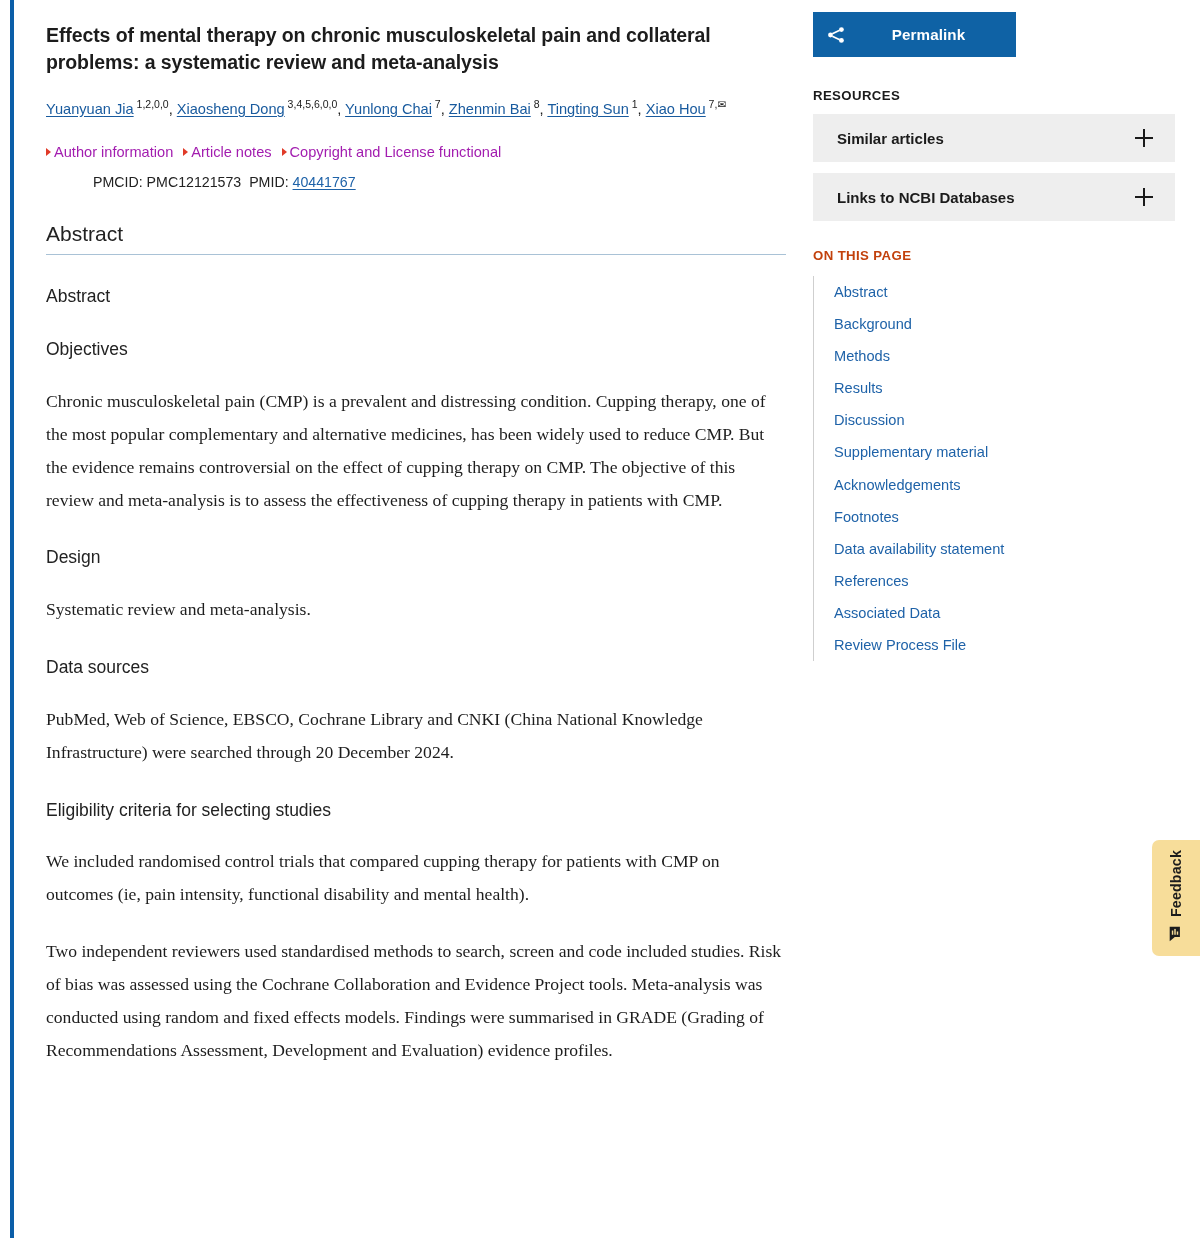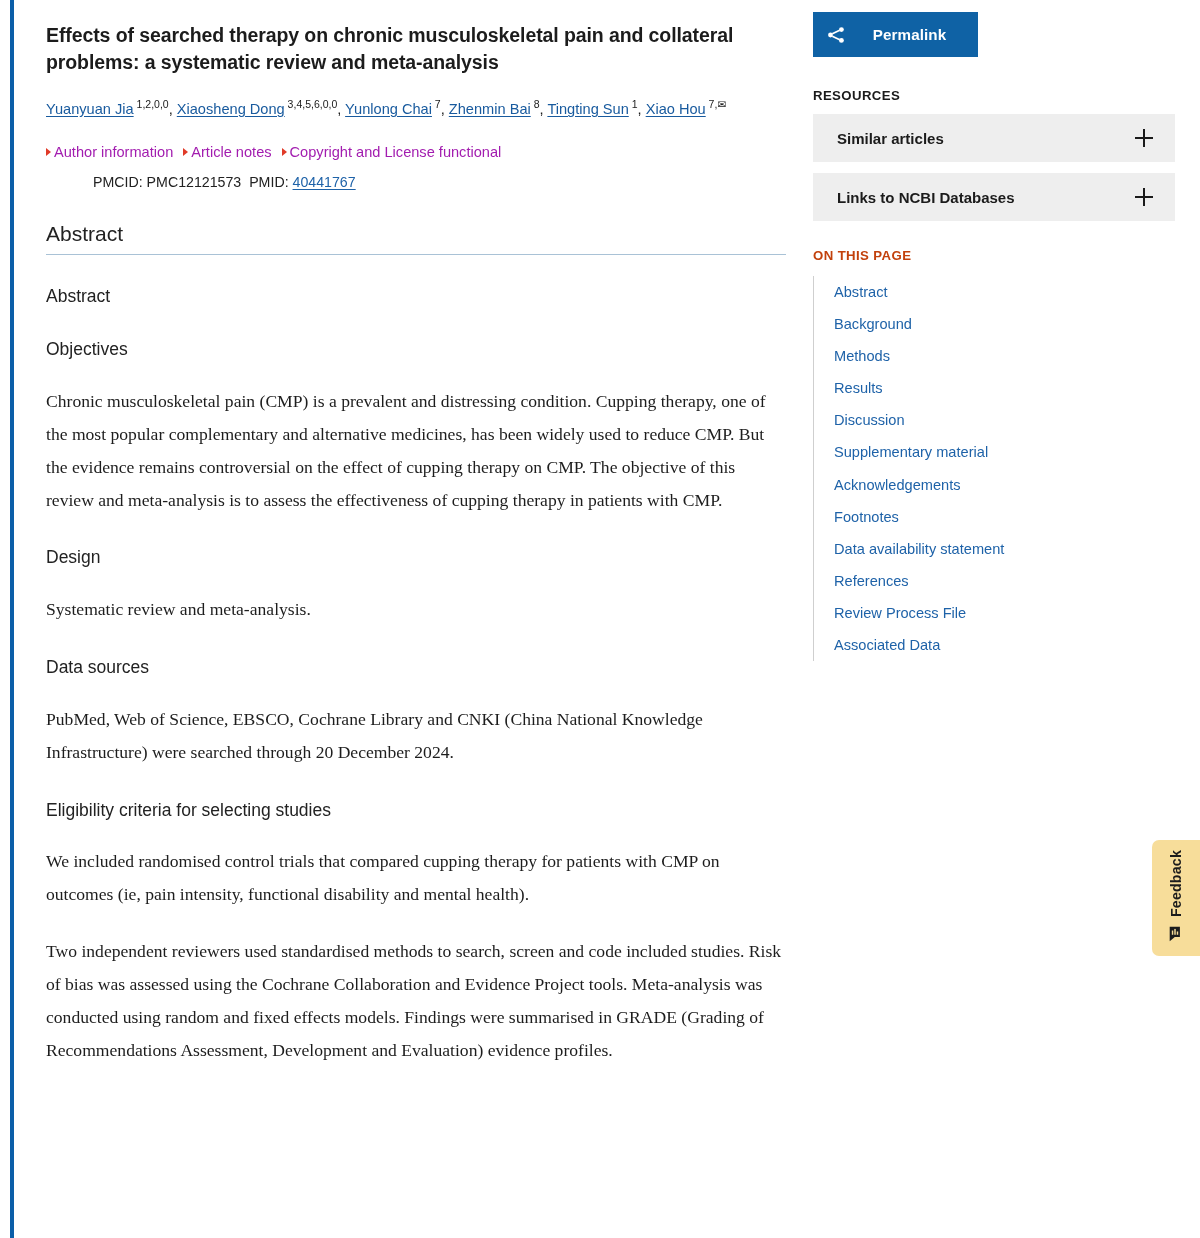--- a/index.html
+++ b/index.html
@@ -133,21 +133,21 @@
   .sidebar {
     position: absolute;
     left: 813px;
     top: 12px;
     width: 362px;
   }
 
   .permalink-btn {
     display: flex;
     align-items: center;
-    width: 165px;
+    width: 203px;
     height: 45px;
     background: #0f62a5;
     border: none;
     cursor: pointer;
     padding: 0;
   }
   .permalink-btn .share-ico {
     width: 46px;
     display: flex;
     align-items: center;
@@ -253,21 +253,21 @@
 </style>
 </head>
 <body>
 
 <div class="left-rail"></div>
 
 <div class="page">
 
   <div class="article">
 
-    <h1 class="article-title">Effects of searched therapy on chronic musculoskeletal pain and collateral problems: a systematic review and meta-analysis</h1>
+    <h1 class="article-title">Effects of mental therapy on chronic musculoskeletal pain and collateral problems: a systematic review and meta-analysis</h1>
 
     <div class="author-line"><a href="#">Yuanyuan Jia</a><sup> 1,2,0,0</sup><span class="sep">, </span><a href="#">Xiaosheng Dong</a><sup> 3,4,5,6,0,0</sup><span class="sep">, </span><a href="#">Yunlong Chai</a><sup> 7</sup><span class="sep">, </span><a href="#">Zhenmin Bai</a><sup> 8</sup><span class="sep">, </span><a href="#">Tingting Sun</a><sup> 1</sup><span class="sep">, </span><a href="#">Xiao Hou</a><sup> 7,✉</sup></div>
 
     <div class="meta-links"><span class="grp"><span class="tri"></span><a href="#">Author information</a></span><span class="grp"><span class="tri"></span><a href="#">Article notes</a></span><span class="grp"><span class="tri"></span><a href="#">Copyright and License functional</a></span></div>
 
     <div class="id-line">
       <span>PMCID:</span>
       <span>PMC12121573</span>&nbsp;
       <span>PMID:</span>
       <a href="#">40441767</a>
@@ -323,22 +323,22 @@
         <a href="#" class="otp-link">Abstract</a>
         <a href="#" class="otp-link">Background</a>
         <a href="#" class="otp-link">Methods</a>
         <a href="#" class="otp-link">Results</a>
         <a href="#" class="otp-link">Discussion</a>
         <a href="#" class="otp-link">Supplementary material</a>
         <a href="#" class="otp-link">Acknowledgements</a>
         <a href="#" class="otp-link">Footnotes</a>
         <a href="#" class="otp-link">Data availability statement</a>
         <a href="#" class="otp-link">References</a>
+        <a href="#" class="otp-link">Associated Data</a>
         <a href="#" class="otp-link">Review Process File</a>
-        <a href="#" class="otp-link">Associated Data</a>
       </nav>
 
   </div>
 
   <div class="feedback-tab">
     <span class="feedback-text">Feedback</span>
     <span class="feedback-ico">
       <svg width="17" height="17" viewBox="0 0 20 20" aria-hidden="true">
         <path d="M2 2 H14 V14 H8 L2 19 Z" fill="#1c1c1c"></path>
         <rect x="4.5" y="6.5" width="1.7" height="5" fill="#f7dd9a"></rect>

